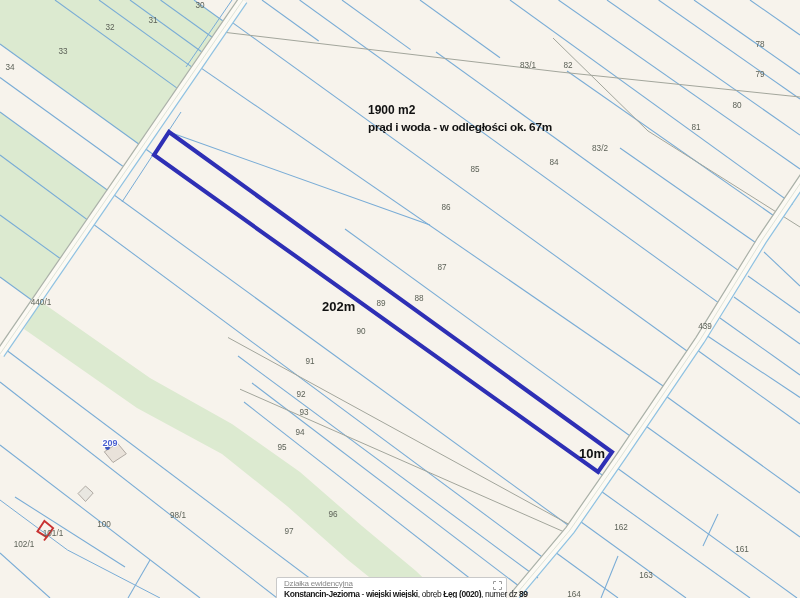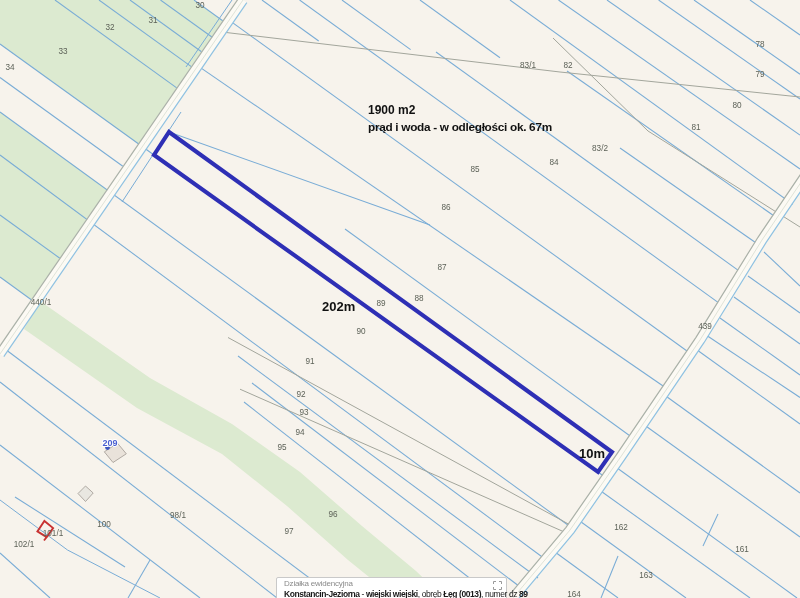--- a/index.html
+++ b/index.html
@@ -1,20 +1,20 @@
 <!DOCTYPE html>
 <html><head>
 <meta charset="utf-8">
 <style>
 html,body{margin:0;padding:0;}
 body{width:800px;height:598px;overflow:hidden;font-family:"Liberation Sans",sans-serif;position:relative;}
 svg{display:block;}
 .infobox{position:absolute;left:276px;top:577px;width:231px;height:40px;background:#fff;
 border:1px solid #c9c9c9;border-radius:2px;box-sizing:border-box;padding:1px 6px 0 7px;}
-.ib-title{font-size:8px;color:#8a8a8a;line-height:9px;letter-spacing:-0.2px;}
+.ib-title{font-size:8px;color:#8a8a8a;line-height:9px;letter-spacing:-0.2px;text-decoration:underline;}
 .ib-main{font-size:8.5px;color:#1a1a1a;line-height:11px;margin-top:1px;white-space:nowrap;letter-spacing:-0.42px;}
 .ib-icon{position:absolute;right:4px;top:3px;font-size:9px;color:#9a9a9a;}
 </style>
 </head>
 <body>
 <svg width="800" height="598" viewBox="0 0 800 598" font-family="Liberation Sans, sans-serif">
 
 <rect x="0" y="0" width="800" height="598" fill="#f7f3ec"></rect>
 
 <polygon points="0.0,0.0 194.0,0.0 222.7,20.8 138.2,143.9 0.0,44.0" fill="#dcead0"></polygon>
@@ -165,14 +165,14 @@
 </svg>
 
 <div class="infobox">
 
 <div class="ib-title">Działka ewidencyjna</div>
 
 <svg class="ib-icon" width="9" height="9" viewBox="0 0 9 9">
       <path d="M0.5 3 V0.5 H3 M6 0.5 H8.5 V3 M8.5 6 V8.5 H6 M3 8.5 H0.5 V6" fill="none" stroke="#9a9a9a" stroke-width="1"></path>
     </svg>
 
-<div class="ib-main"><b>Konstancin-Jeziorna</b> - <b>wiejski wiejski</b>, obręb <b>Łęg (0013)</b>, numer dz <b>89</b></div>
+<div class="ib-main"><b>Konstancin-Jeziorna</b> - <b>wiejski wiejski</b>, obręb <b>Łęg (0020)</b>, numer dz <b>89</b></div>
 </div>
 
 </body></html>

